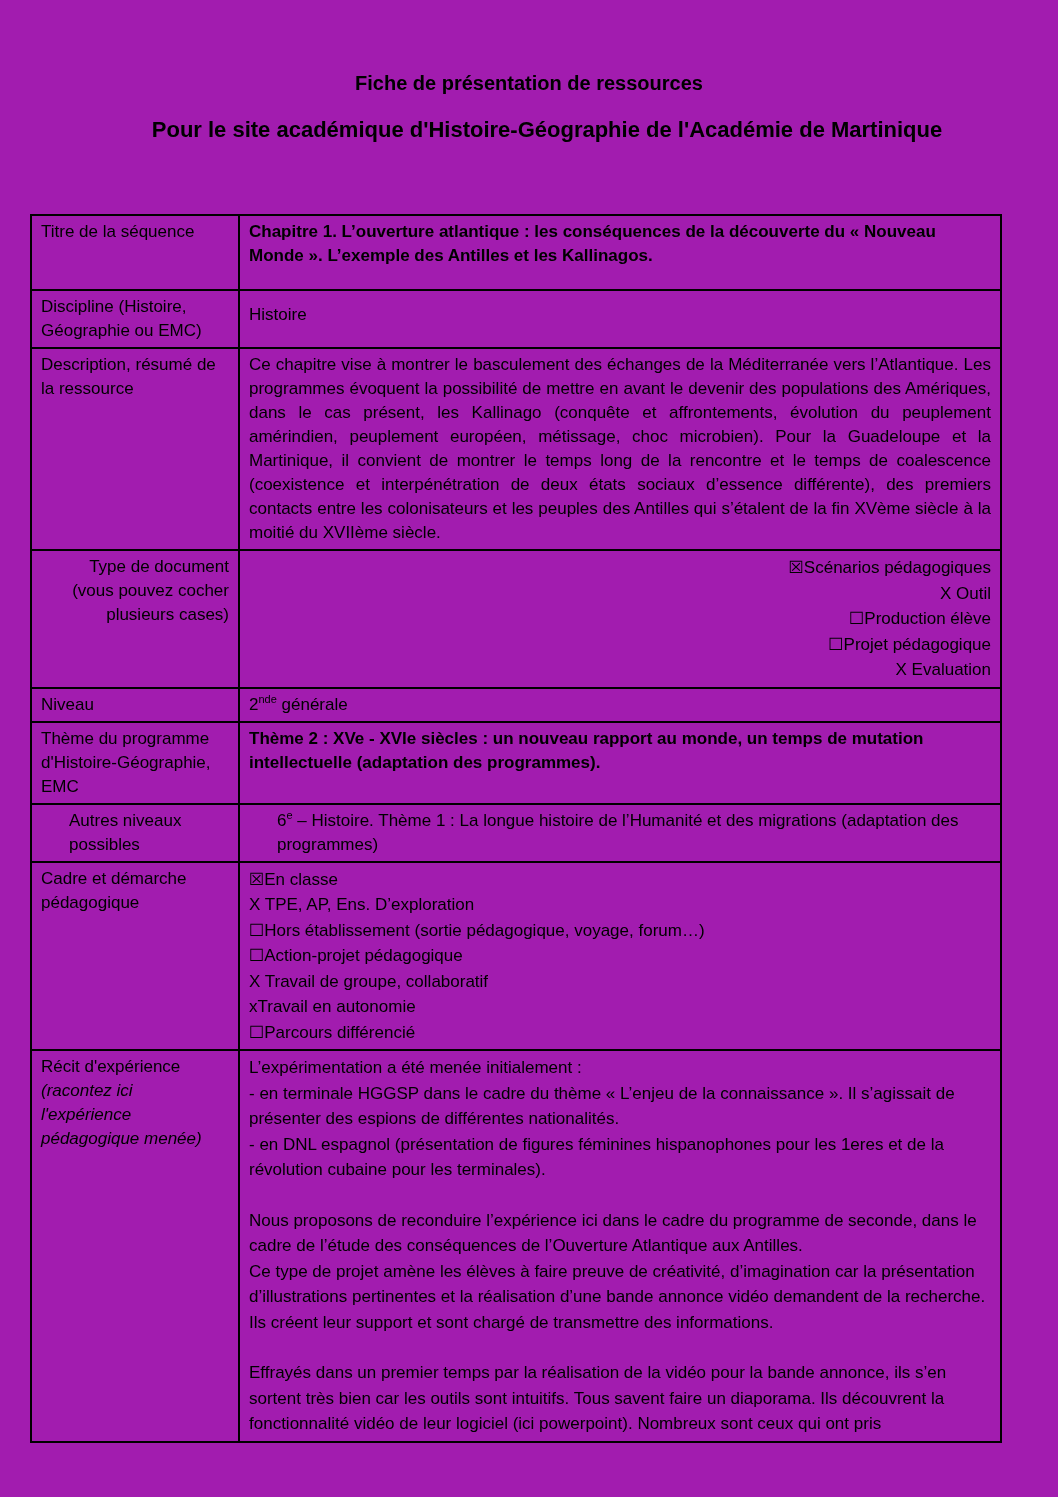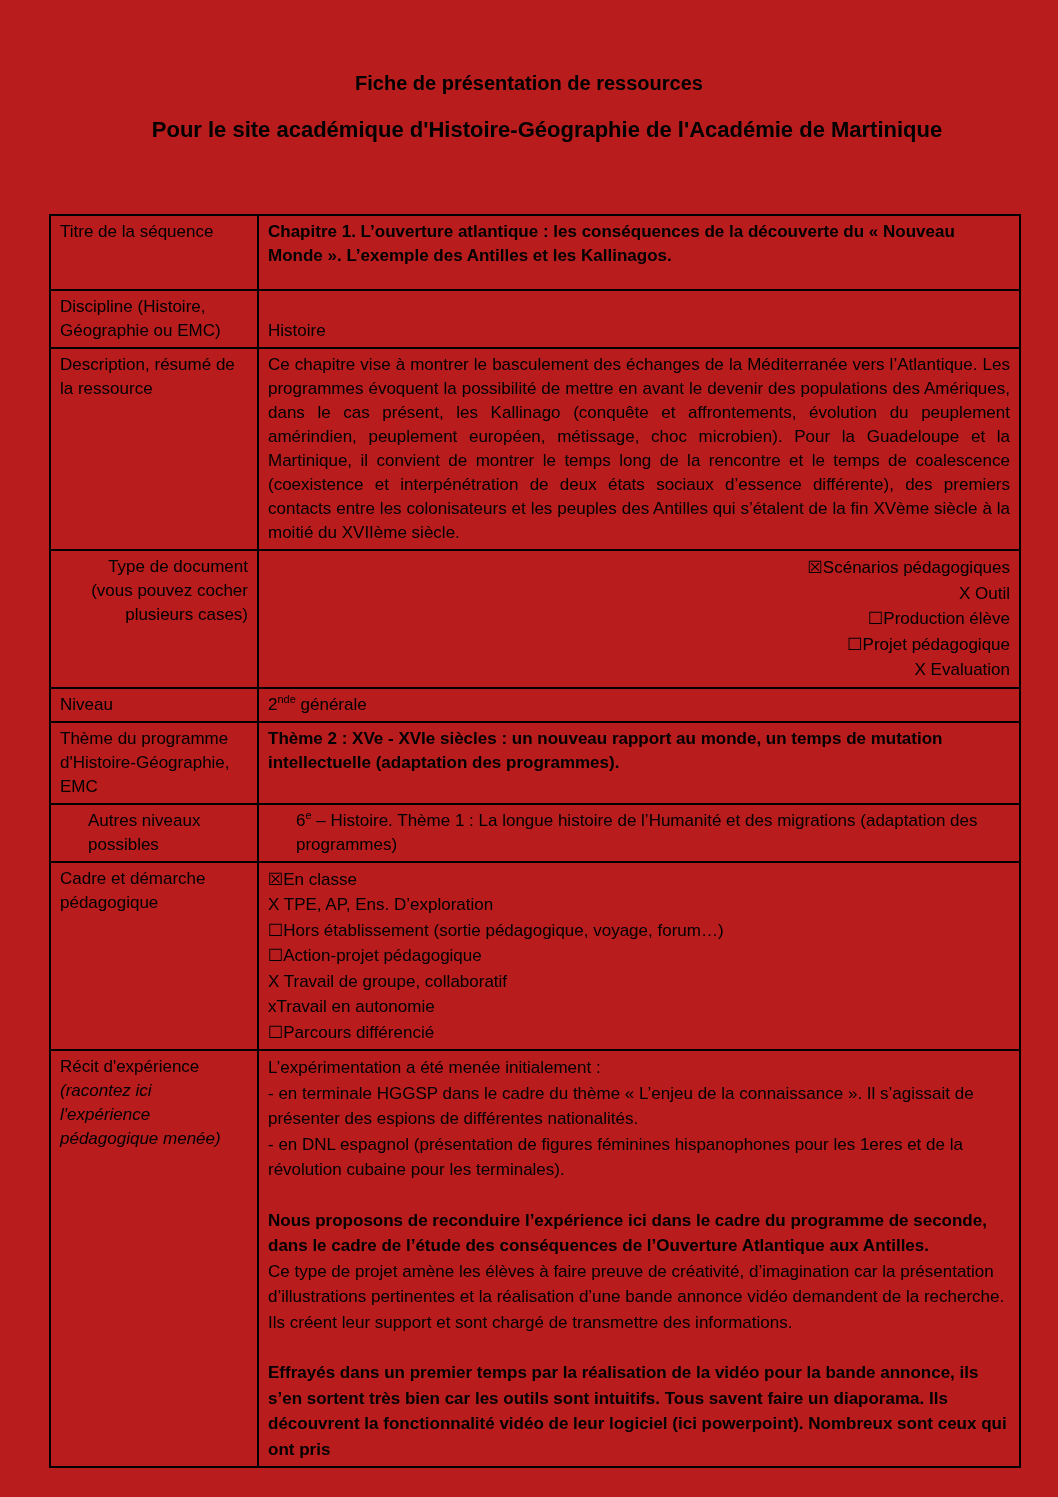--- a/index.html
+++ b/index.html
@@ -8,62 +8,62 @@
     background: #ffffff;
   }
   body {
     width: 1058px; height: 1497px;
     font-family: "Liberation Sans", "DejaVu Sans", sans-serif;
     color: #000000;
   }
   .page {
     position: relative;
     width: 1058px; height: 1497px;
-    background: #b91c1c;
+    background: #a21caf;
     overflow: hidden;
   }
   .doc-title {
     margin: 0; padding-top: 70px;
     text-align: center;
     font-size: 20px; font-weight: bold;
     line-height: 26px;
   }
   .doc-subtitle {
     margin: 20px 0 0 0;
     text-align: center;
     font-size: 22px; font-weight: bold;
     line-height: 28px;
     padding-left: 36px;
   }
   table.form {
     border-collapse: collapse;
     table-layout: fixed;
     width: 970px;
-    margin: 70px 0 0 49px;
+    margin: 70px 0 0 30px;
     border-radius: 16px;
   }
   col.c-label { width: 208px; }
   col.c-value { width: 762px; }
   td {
     border: 2px solid #000000;
     vertical-align: top;
     padding: 4px 9px 4px 9px;
     font-size: 17px;
     line-height: 24px;
     overflow: hidden;
   }
   td .lbl-line { display: block; }
   .italic { font-style: italic; }
   .bold { font-weight: bold; }
   .justified { text-align: justify; }
   .check-list div { line-height: 25.5px; }
-  .pad-line { padding-top: 28px; }
+  .pad-line { padding-top: 12px; }
   sup { font-size: 11px; line-height: 0; vertical-align: super; }
   .paras p { margin: 0; line-height: 25.5px; }
-  .paras p.gap-top { margin-top: 25px; font-weight: bold; }
+  .paras p.gap-top { margin-top: 25px; }
   
   .r-titre  td { height: 75px; }
   .r-disc   td { height: 52px; }
   .r-desc   td { height: 190px; }
   .r-type   td { height: 128px; text-align: right; }
   .r-niveau td { height: 32px; }
   .r-theme  td { height: 75px; }
   .r-autres td { height: 48px; padding-left: 37px; }
   .r-cadre  td { height: 182px; }
   .r-recit  td { height: 383px; }

